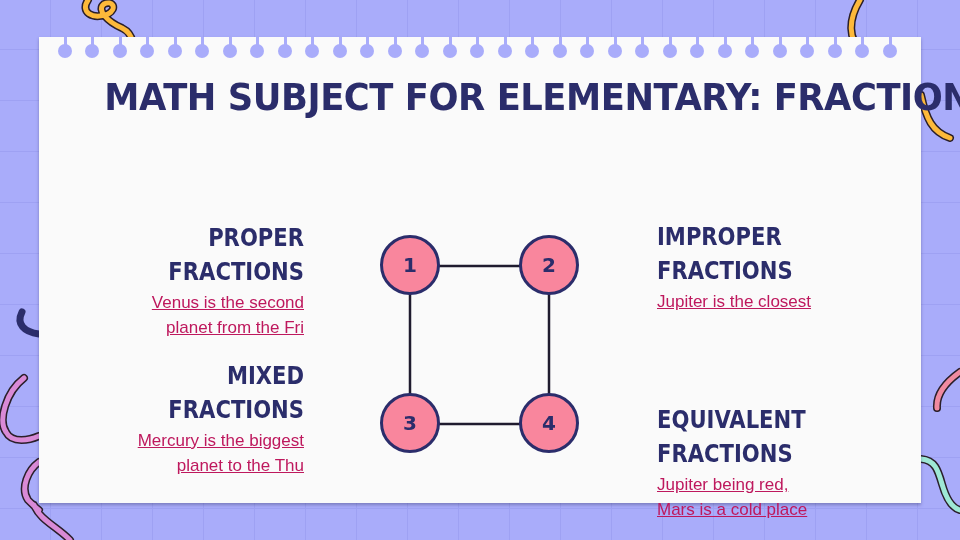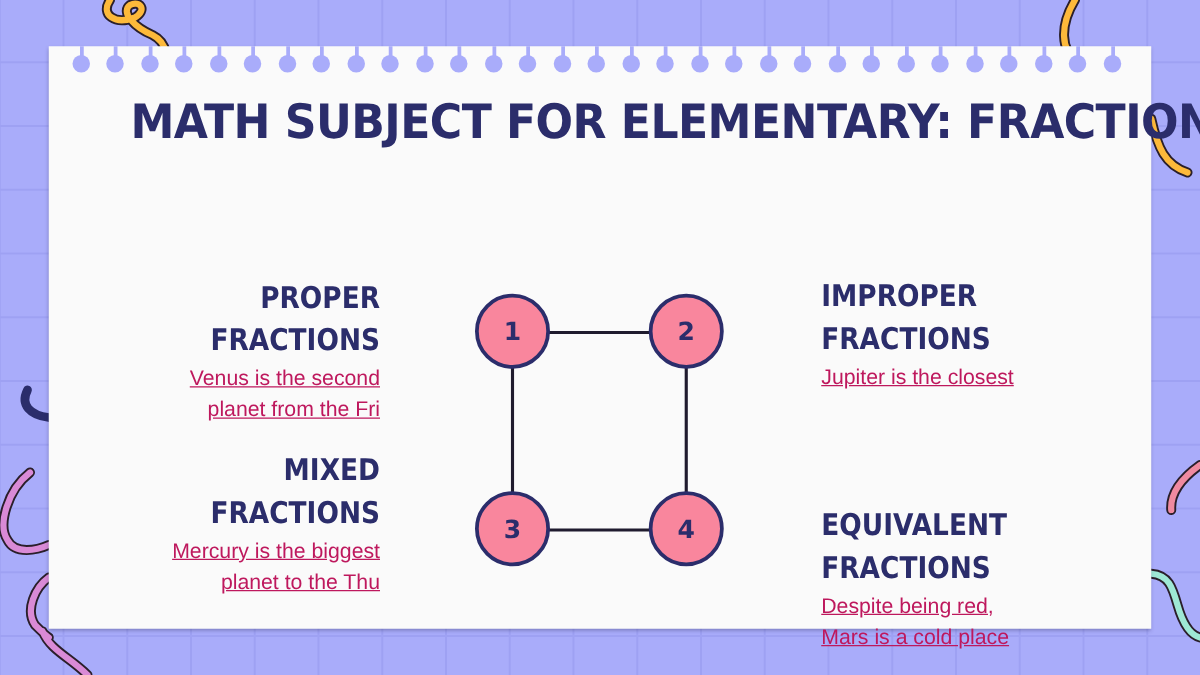--- a/index.html
+++ b/index.html
@@ -207,21 +207,21 @@
   <div class="block right" style="left:25px;top:322px;">
     <div class="h">MIXED</div>
     <div class="h">FRACTIONS</div>
     <div class="d">Mercury is the biggest</div>
     <div class="d">planet to the Thu</div>
   </div>
 
   <div class="block left" style="left:618px;top:326px;margin-top:40px;">
     <div class="h">EQUIVALENT</div>
     <div class="h">FRACTIONS</div>
-    <div class="d">Despite being red,</div>
+    <div class="d">Jupiter being red,</div>
     <div class="d">Mars is a cold place</div>
   </div>
 
   <div class="diagram">
     <svg width="210" height="210" style="position:absolute;left:0;top:0">
       <line x1="31" y1="32" x2="170" y2="32" stroke="#1f1b2e" stroke-width="2.5"></line>
       <line x1="31" y1="32" x2="31" y2="190" stroke="#1f1b2e" stroke-width="2.5"></line>
       <line x1="170" y1="32" x2="170" y2="190" stroke="#1f1b2e" stroke-width="2.5"></line>
       <line x1="31" y1="190" x2="170" y2="190" stroke="#1f1b2e" stroke-width="2.5"></line>
     </svg>

